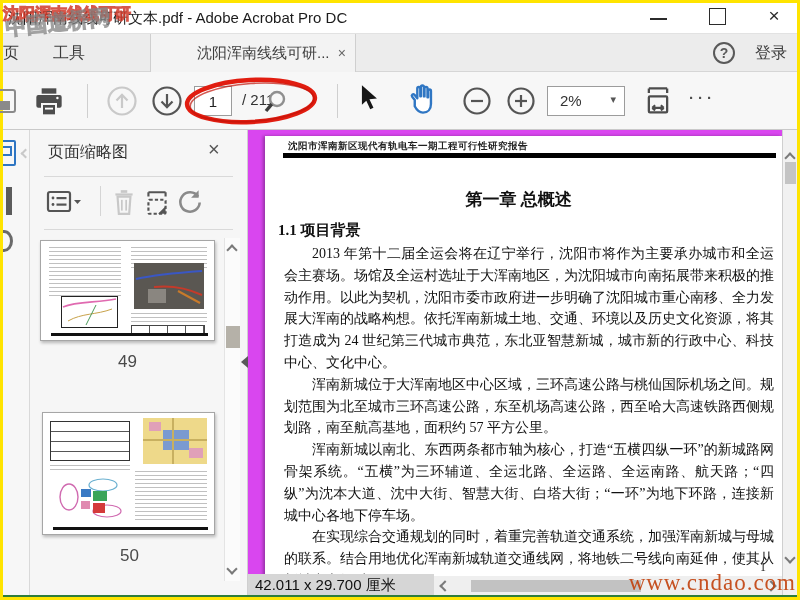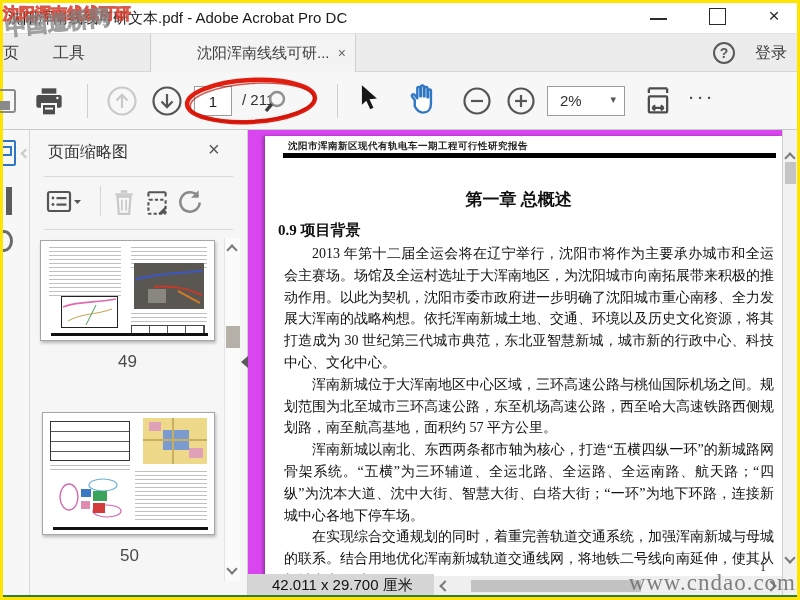--- a/index.html
+++ b/index.html
@@ -91,25 +91,25 @@
     font-size:9.5px; color:#222; letter-spacing:.5px; }
   .pdf-rule { position:absolute; left:18px; right:6px; top:17px; height:5px; background:#000; }
   .pdf-chapter { position:absolute; left:0; right:10px; top:52px; text-align:center;
     font-family:"Liberation Serif",serif; font-weight:bold; font-size:17px; color:#111; }
   .pdf-section { position:absolute; left:13px; top:85px; font-family:"Liberation Serif",serif; font-weight:bold; font-size:15px; color:#111; }
   .pdf-body { position:absolute; left:19px; right:8px; top:107px; font-family:"Liberation Serif",serif;
     font-size:14px; line-height:21.8px; color:#111; text-align:justify; }
   .pdf-body p { text-indent:2em; margin:0; }
   .pdf-pagenum { position:absolute; right:16px; top:424px; font-family:"Liberation Serif",serif; font-size:12px; color:#222; }
   .size-popup { position:absolute; left:0; bottom:1px; width:186px; height:22px; background:#d6d6d6;
-    font-size:15px; color:#111; line-height:22px; padding-left:24px; z-index:20; }
+    font-size:15px; color:#111; line-height:22px; padding-left:7px; z-index:20; }
   .hscroll { position:absolute; left:186px; right:0; bottom:1px; height:20px; background:#efefef; z-index:15; }
   .hscroll-thumb { position:absolute; left:37px; top:4px; width:170px; height:12px; background:#c2c2c2; cursor:pointer; }
   .site-wm { position:absolute; right:1px; bottom:1px; z-index:60; font-family:"Liberation Serif",serif;
-    font-size:23px; color:#737373; opacity:.9; letter-spacing:1px; pointer-events:none; }
+    font-size:23px; color:#c2410c; opacity:.9; letter-spacing:1px; pointer-events:none; }
 
   
   .vscroll { position:absolute; right:0; top:0; width:15px; height:100%; background:#f1f1f1; border-left:1px solid #cfcfcf; }
   .vscroll-thumb { position:absolute; left:2px; top:32px; width:11px; height:22px; background:#c4c4c4; cursor:pointer; }
 
   svg { display:block; }
 </style>
 </head>
 <body>
 
@@ -320,23 +320,23 @@
         <div class="chev chev-down" style="left:3px;bottom:8px;"></div>
       </div>
       <div class="collapse-handle"></div>
     </div>
 
     <div class="canvas">
       <div class="page">
         <div class="pdf-header">沈阳市浑南新区现代有轨电车一期工程可行性研究报告</div>
         <div class="pdf-rule"></div>
         <div class="pdf-chapter">第一章 总概述</div>
-        <div class="pdf-section">0.9 项目背景</div>
+        <div class="pdf-section">1.1 项目背景</div>
         <div class="pdf-body">
-          <p>2013 年第十二届全运会将在辽宁举行，沈阳市将作为主要承办城市和全运会主赛场。场馆及全运村选址于大浑南地区，为沈阳城市向南拓展带来积极的推动作用。以此为契机，沈阳市委市政府进一步明确了沈阳城市重心南移、全力发展大浑南的战略构想。依托浑南新城土地、交通、环境以及历史文化资源，将其打造成为 30 世纪第三代城市典范，东北亚智慧新城，城市新的行政中心、科技中心、文化中心。</p>
+          <p>2013 年第十二届全运会将在辽宁举行，沈阳市将作为主要承办城市和全运会主赛场。场馆及全运村选址于大浑南地区，为沈阳城市向南拓展带来积极的推动作用。以此为契机，沈阳市委市政府进一步明确了沈阳城市重心南移、全力发展大浑南的战略构想。依托浑南新城土地、交通、环境以及历史文化资源，将其打造成为 24 世纪第三代城市典范，东北亚智慧新城，城市新的行政中心、科技中心、文化中心。</p>
           <p>浑南新城位于大浑南地区中心区域，三环高速公路与桃仙国际机场之间。规划范围为北至城市三环高速公路，东至机场高速公路，西至哈大高速铁路西侧规划路，南至航高基地，面积约 57 平方公里。</p>
           <p>浑南新城以南北、东西两条都市轴为核心，打造“五横四纵一环”的新城路网骨架系统。“五横”为三环辅道、全运北路、全运路、全运南路、航天路；“四纵”为沈本大道、沈中大街、智慧大街、白塔大街；“一环”为地下环路，连接新城中心各地下停车场。</p>
           <p>在实现综合交通规划的同时，着重完善轨道交通系统，加强浑南新城与母城的联系。结合用地优化浑南新城轨道交通线网，将地铁二号线向南延伸，使其从新城中心经过。</p>
           <p>作为浑南新城城市轨道交通的辅助设施的现代有轨电车工程亦逐渐纳入议事日程，并在全运会期间以地面骨干交通的地位，提供交通运输需求。</p>
         </div>
         <div class="pdf-pagenum">1</div>
       </div>
       <div class="size-popup">42.011 x 29.700 厘米</div>
       <div class="hscroll">
         <div class="chev chev-left" style="left:7px;top:6px;"></div>

